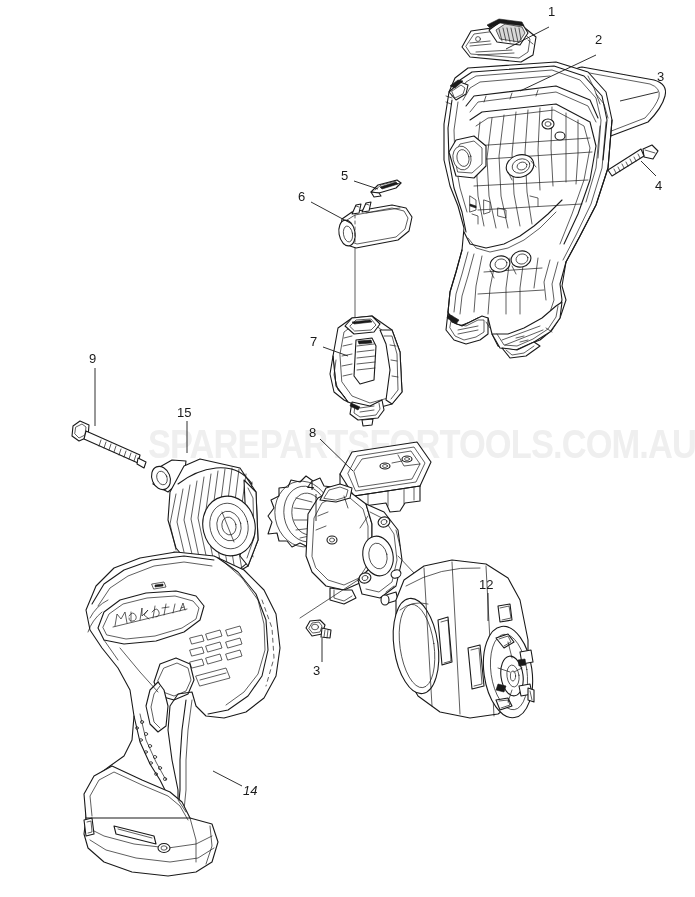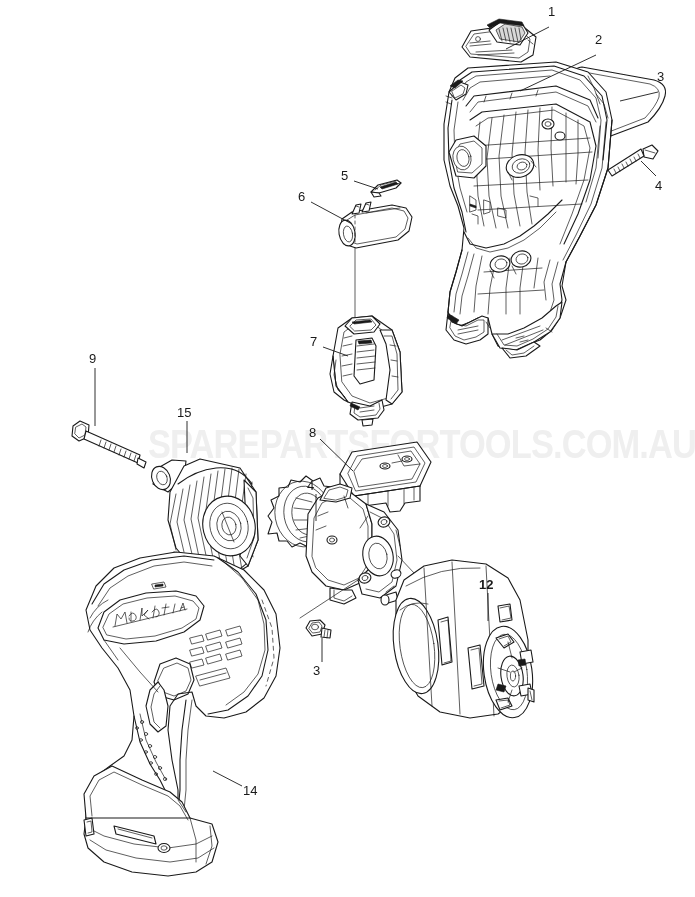--- a/index.html
+++ b/index.html
@@ -614,17 +614,17 @@
   <div class="lbl" style="left:595px;top:32px;">2</div>
   <div class="lbl" style="left:657px;top:69px;">3</div>
   <div class="lbl" style="left:655px;top:178px;">4</div>
   <div class="lbl" style="left:341px;top:168px;">5</div>
   <div class="lbl" style="left:298px;top:189px;">6</div>
   <div class="lbl" style="left:310px;top:334px;">7</div>
   <div class="lbl" style="left:309px;top:425px;">8</div>
   <div class="lbl" style="left:89px;top:351px;">9</div>
   <div class="lbl" style="left:177px;top:405px;">15</div>
   <div class="lbl" style="left:307px;top:478px;">4</div>
-  <div class="lbl" style="left:479px;top:577px;font-weight:bold;">12</div>
+  <div class="lbl" style="left:479px;top:577px;">12</div>
   <div class="lbl" style="left:313px;top:663px;">3</div>
-  <div class="lbl" style="left:243px;top:783px;">14</div>
+  <div class="lbl" style="left:243px;top:783px;font-style:italic;">14</div>
 
 </div>
 
 </body></html>

